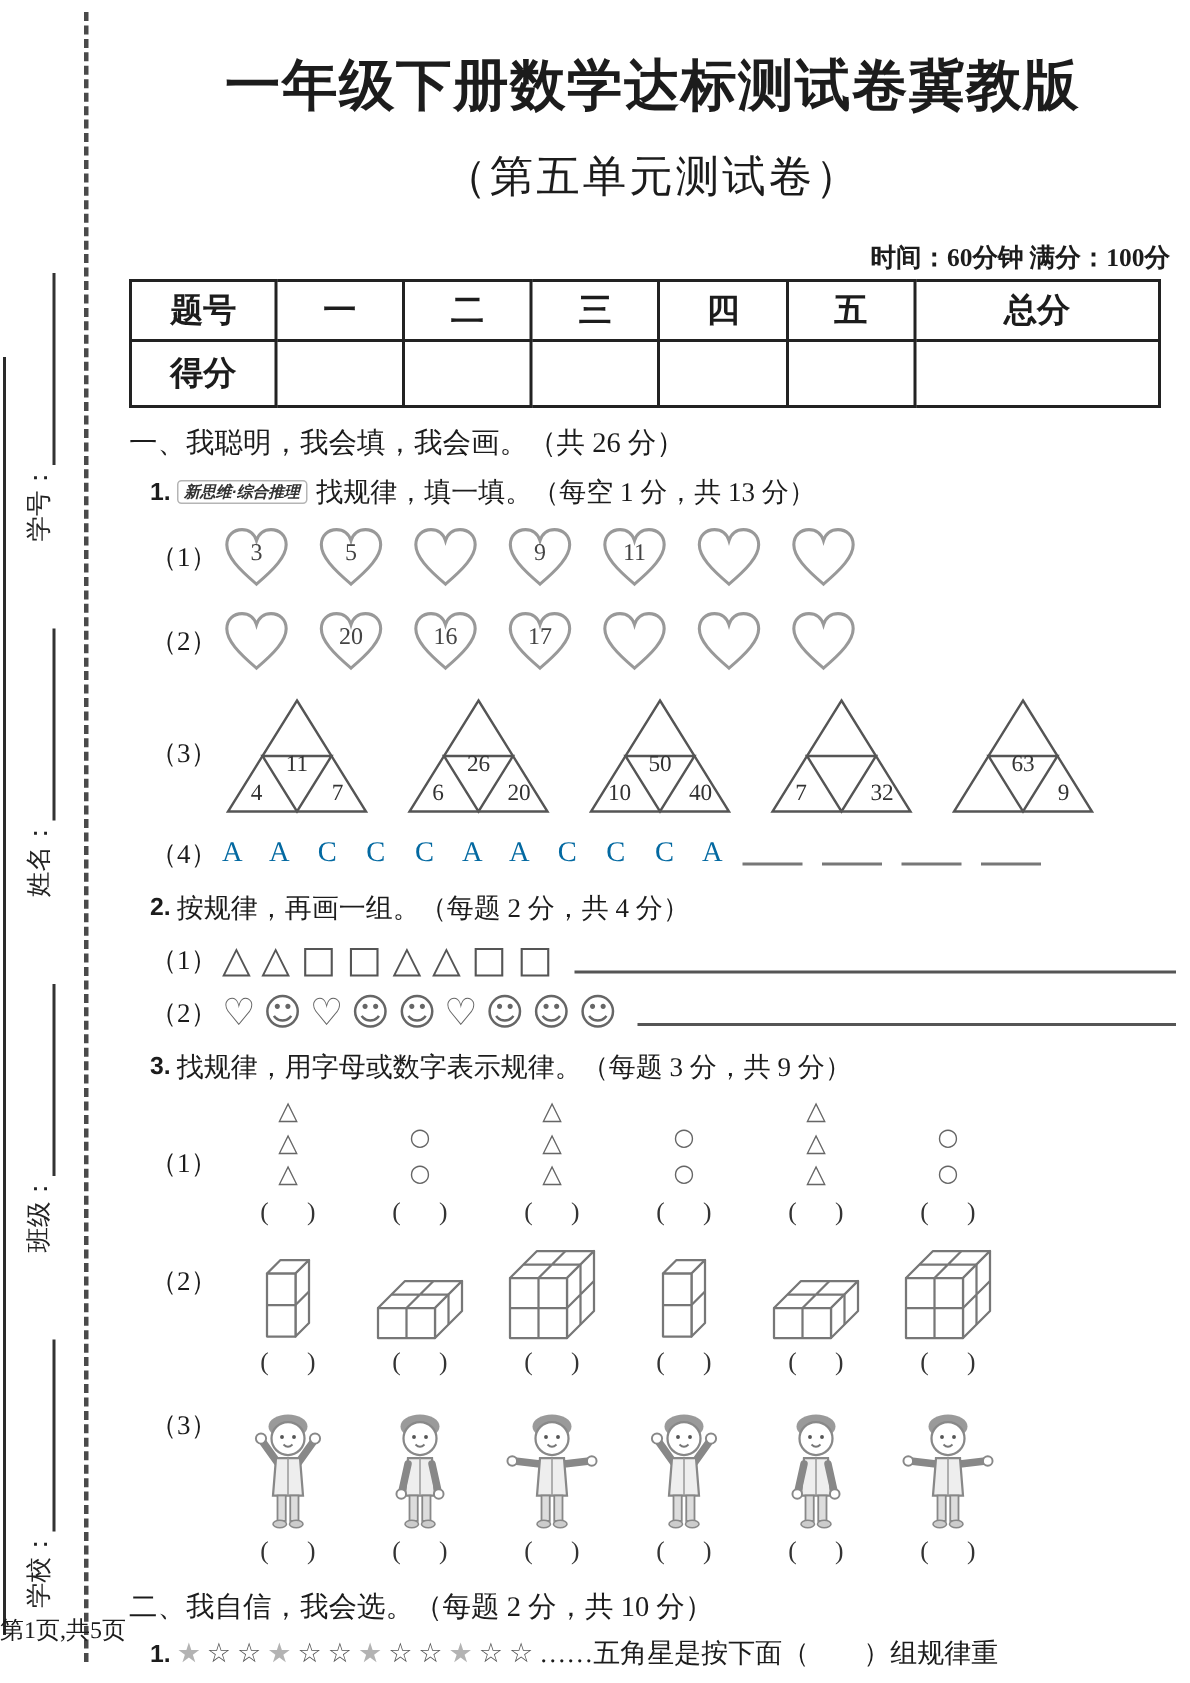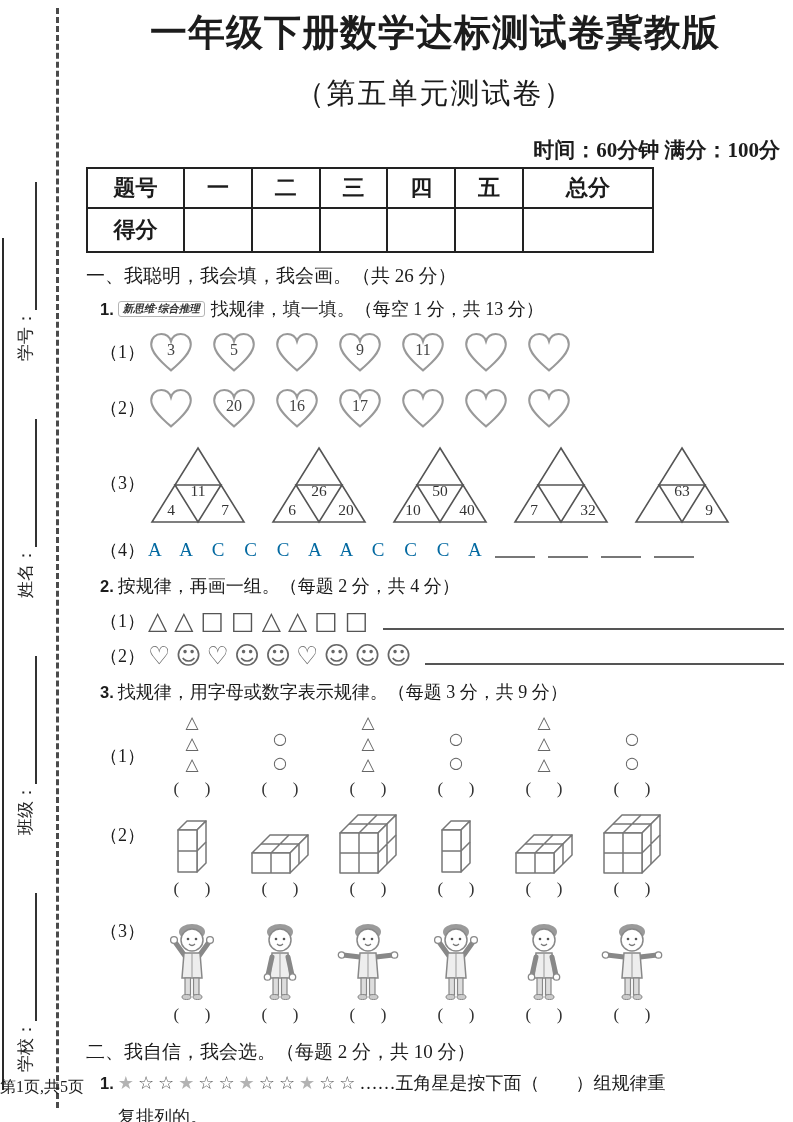--- a/index.html
+++ b/index.html
@@ -8,25 +8,25 @@
   
   .edge-line{position:absolute;left:2px;top:238px;height:852px;border-left:2px solid #2a2a2a;}
   .dashed-line{position:absolute;left:56px;top:8px;height:1100px;border-left:3px dashed #4a4a4a;}
   .sidebar-strip{position:absolute;left:14px;top:1072px;width:1040px;transform:rotate(-90deg);
         transform-origin:0 0;display:flex;align-items:flex-end;}
   .sb-field{display:inline-flex;align-items:flex-end;margin-right:58px;white-space:nowrap;}
   .sb-label{font-size:17px;color:#222;}
   .sb-blank{display:inline-block;width:128px;height:1.1em;border-bottom:2px solid #333;}
   
   .content{position:absolute;left:86px;top:0;width:698px;}
-  .title{margin-top:8px;text-align:center;font-size:37px;font-weight:700;letter-spacing:1px;}
+  .title{margin-top:32px;text-align:center;font-size:37px;font-weight:700;letter-spacing:1px;}
   .subtitle{margin-top:16px;text-align:center;font-size:29px;font-weight:400;letter-spacing:2px;}
-  .meta{margin-top:22px;text-align:right;font-size:21px;font-weight:600;padding-right:4px;}
-  
-  table.score{border-collapse:collapse;width:568px;margin-top:3px;}
+  .meta{margin-top:22px;text-align:right;font-size:17px;font-weight:600;padding-right:4px;}
+  
+  table.score{border-collapse:collapse;width:688px;margin-top:3px;}
   table.score td{border:2px solid #222;text-align:center;font-size:22px;font-weight:700;
         height:38px;padding:0;}
   table.score td.c0{width:95px;}
   table.score tr.r2 td{height:42px;border-radius:13px;}
   
   .sec-head{margin-top:10px;font-size:19px;}
   .q-head{margin-top:8px;margin-left:14px;font-size:18px;display:flex;align-items:center;}
   .qnum{font-family:"Liberation Sans","DejaVu Sans",sans-serif;font-weight:700;font-size:16.5px;
         margin-right:4px;}
   .badge{font-family:"Liberation Sans","DejaVu Sans",sans-serif;font-style:italic;font-weight:700;

